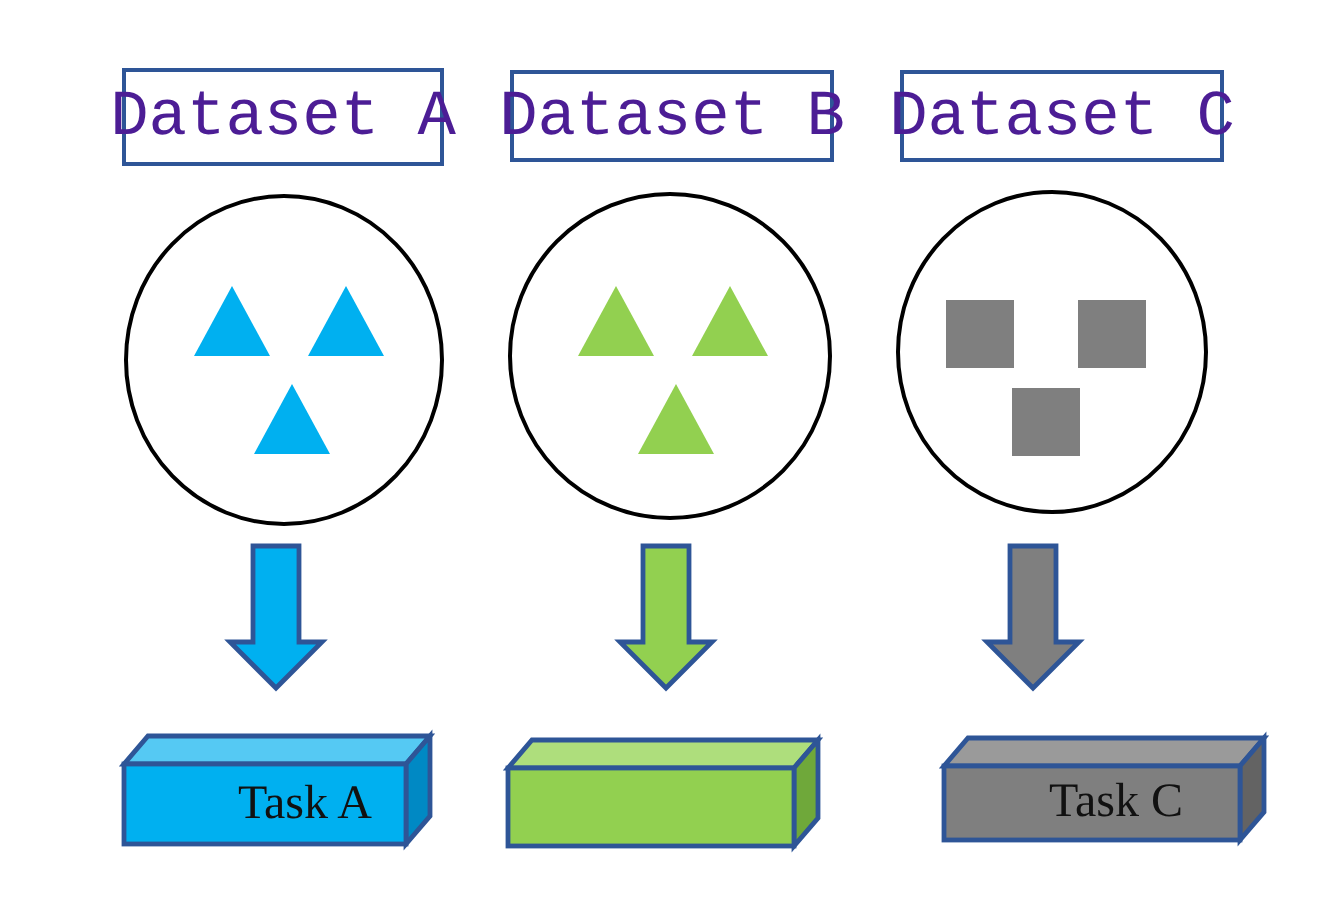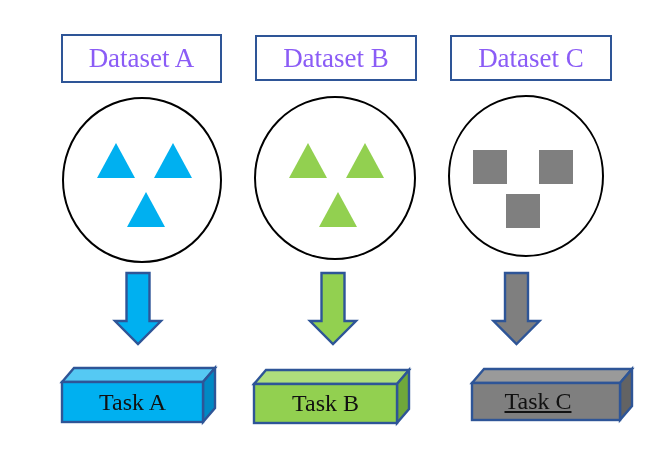--- a/index.html
+++ b/index.html
@@ -34,32 +34,34 @@
     stroke-linejoin: miter;
   }
   .dataset-label {
     position: absolute;
     box-sizing: border-box;
     border: 2.5px solid #2e5597;
     background: #ffffff;
     display: flex;
     align-items: center;
     justify-content: center;
-    font-size: 27px;
-    color: #8b5cf6;
+    font-size: 32px;
+    color: #4c1d95;
     white-space: nowrap;
+    font-family: Liberation Mono, monospace;
   }
   .task-label {
     position: absolute;
     display: flex;
     align-items: center;
     justify-content: center;
     font-size: 24px;
     color: #111111;
     white-space: nowrap;
+    margin-left: 20px;
   }
 </style>
 </head>
 <body>
 
 <div class="canvas">
 
   <svg class="diagram-svg" width="668" height="460" viewBox="0 0 668 460">
 
     <g>
@@ -94,16 +96,15 @@
       <polygon class="outlined" points="620,383 632,369 632,406 620,420" fill="#636363"></polygon>
       <rect class="outlined" x="472" y="383" width="148" height="37" fill="#7f7f7f"></rect>
     </g>
   </svg>
 
   <div class="dataset-label" style="left:61px; top:34px; width:161px; height:49px;">Dataset A</div>
   <div class="dataset-label" style="left:450px; top:35px; width:162px; height:46px;">Dataset C</div>
   <div class="dataset-label" style="left:255px; top:35px; width:162px; height:46px;">Dataset B</div>
 
   <div class="task-label" style="left:62px; top:382px; width:141px; height:40px;">Task A</div>
-  <div class="task-label" style="left:254px; top:384px; width:143px; height:39px;">Task B</div>
-  <div class="task-label" style="left:472px; top:383px; width:132px; height:37px;text-decoration:underline;">Task C</div>
+  <div class="task-label" style="left:472px; top:383px; width:132px; height:37px;">Task C</div>
 
 </div>
 
 </body></html>

